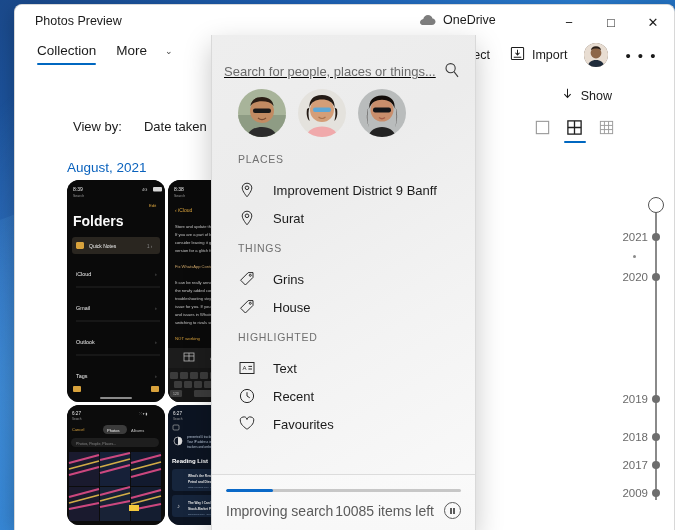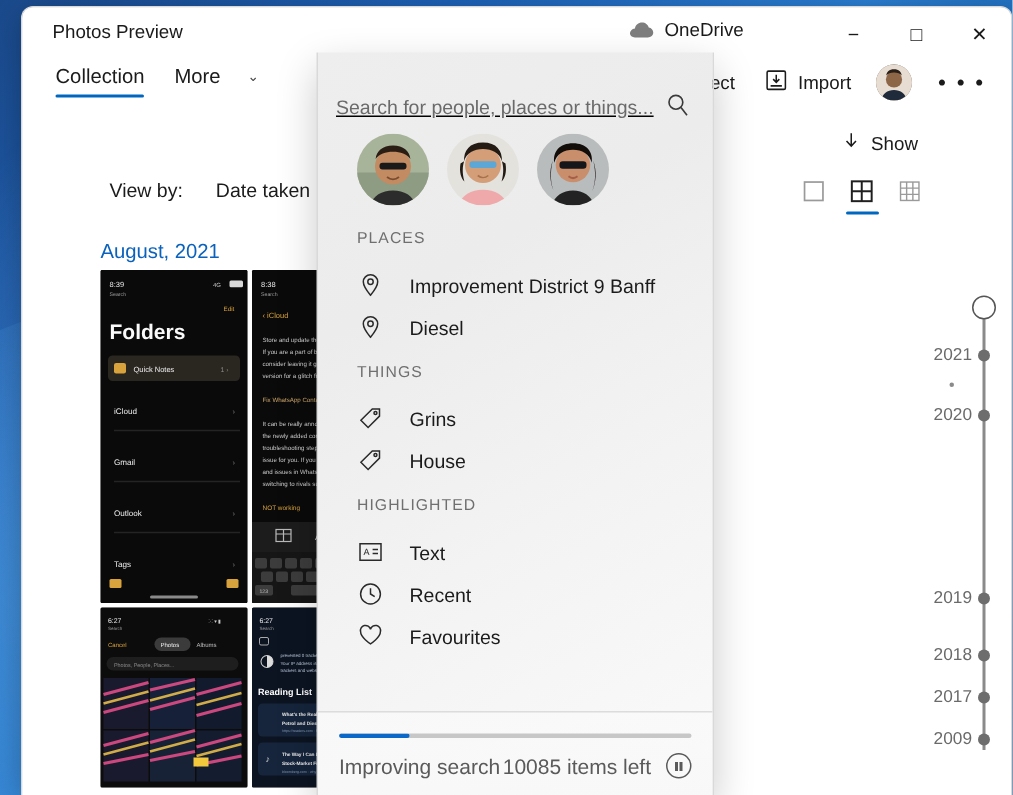--- a/index.html
+++ b/index.html
@@ -119,21 +119,21 @@
 
   .month-label {
     position: absolute; left: 52px; top: 83px;
     font-size: 13.5px; color: #0a62bd;
   }
 
   
   .grid { position: absolute; left: 52px; top: 103px; right: 62px; bottom: 0; }
   .ph {
     position: absolute; overflow: hidden;
-    background: #111; border-radius: 1px;
+    background: #111; border-radius: 12px;
   }
 
   
   .timeline {
     position: absolute; right: 0; top: 110px; bottom: 4px; width: 62px;
   }
   .tl-axis {
     position: absolute; left: 43px; top: 22px; bottom: 26px;
     width: 1.5px; background: #8a8a8a;
   }
@@ -700,21 +700,21 @@
       </span>
       <span>Improvement District 9 Banff</span>
     </div>
     <div class="fitem">
       <span class="fic">
         <svg width="14" height="16" viewBox="0 0 14 16" fill="none" stroke="#2a2a2a" stroke-width="1">
           <path d="M7 1.2c2.7 0 4.8 2.1 4.8 4.7 0 3.3-4.8 8.9-4.8 8.9S2.2 9.2 2.2 5.9C2.2 3.3 4.3 1.2 7 1.2z"></path>
           <circle cx="7" cy="5.8" r="1.8"></circle>
         </svg>
       </span>
-      <span>Diesel</span>
+      <span>Surat</span>
     </div>
 
     <div class="sec-head">THINGS</div>
     <div class="fitem">
       <span class="fic">
         <svg width="16" height="16" viewBox="0 0 16 16" fill="none" stroke="#2a2a2a" stroke-width="1">
           <path d="M9.2 1.6H14v4.8L6.4 14 1.6 9.2z"></path>
             <circle cx="11.3" cy="4.3" r="1"></circle>
         </svg>
       </span>

